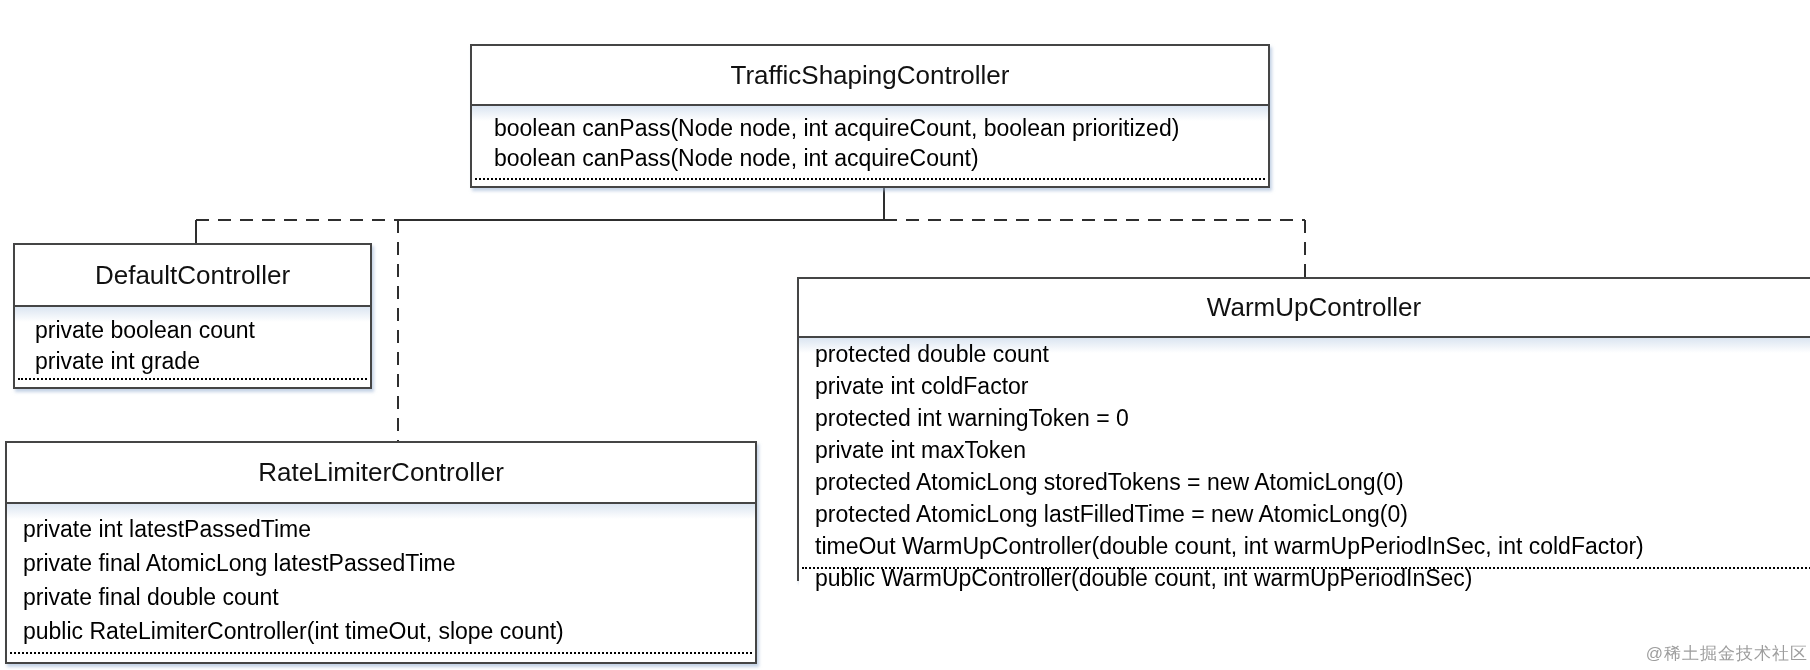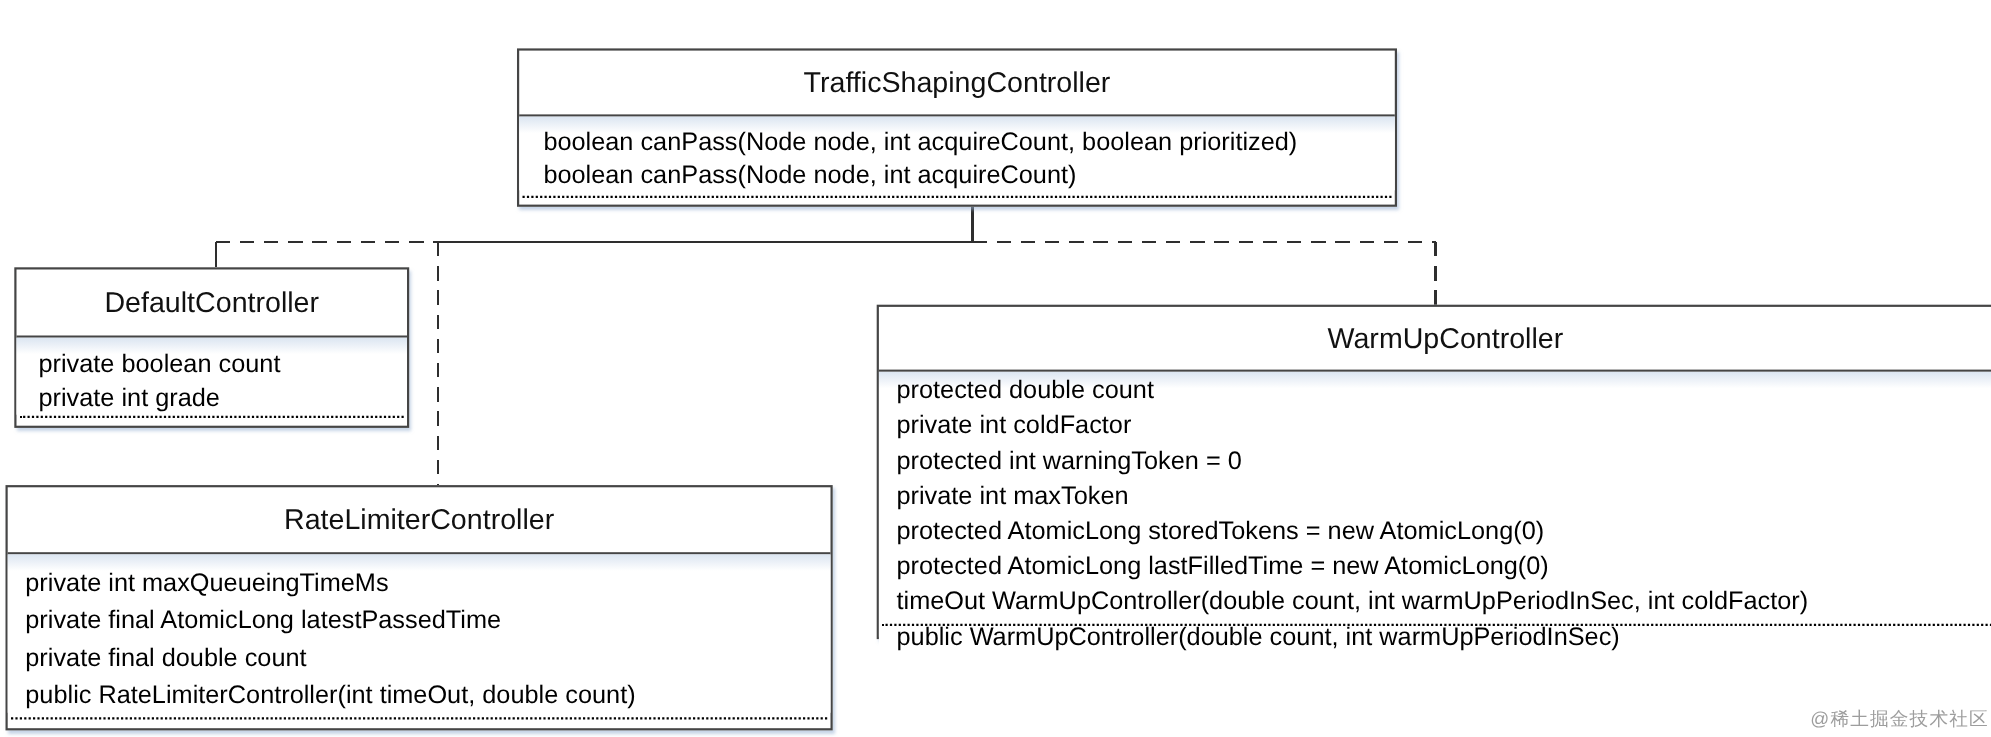--- a/index.html
+++ b/index.html
@@ -133,24 +133,24 @@
     <div class="uml-body">
         <div class="member-line">private boolean count</div>
         <div class="member-line">private int grade</div>
       </div>
     <div class="dotted-line"></div>
   </div>
 
   <div class="uml-box box-rate">
     <div class="uml-title">RateLimiterController</div>
     <div class="uml-body">
-        <div class="member-line">private int maxQueueingTimeMs</div>
+        <div class="member-line">private int latestPassedTime</div>
         <div class="member-line">private final AtomicLong latestPassedTime</div>
         <div class="member-line">private final double count</div>
-        <div class="member-line">public RateLimiterController(int timeOut, double count)</div>
+        <div class="member-line">public RateLimiterController(int timeOut, slope count)</div>
       </div>
     <div class="dotted-line"></div>
   </div>
 
   <div class="uml-box box-warm">
     <div class="uml-title">WarmUpController</div>
     <div class="uml-body">
         <div class="member-line">protected double count</div>
         <div class="member-line">private int coldFactor</div>
         <div class="member-line">protected int warningToken = 0</div>

